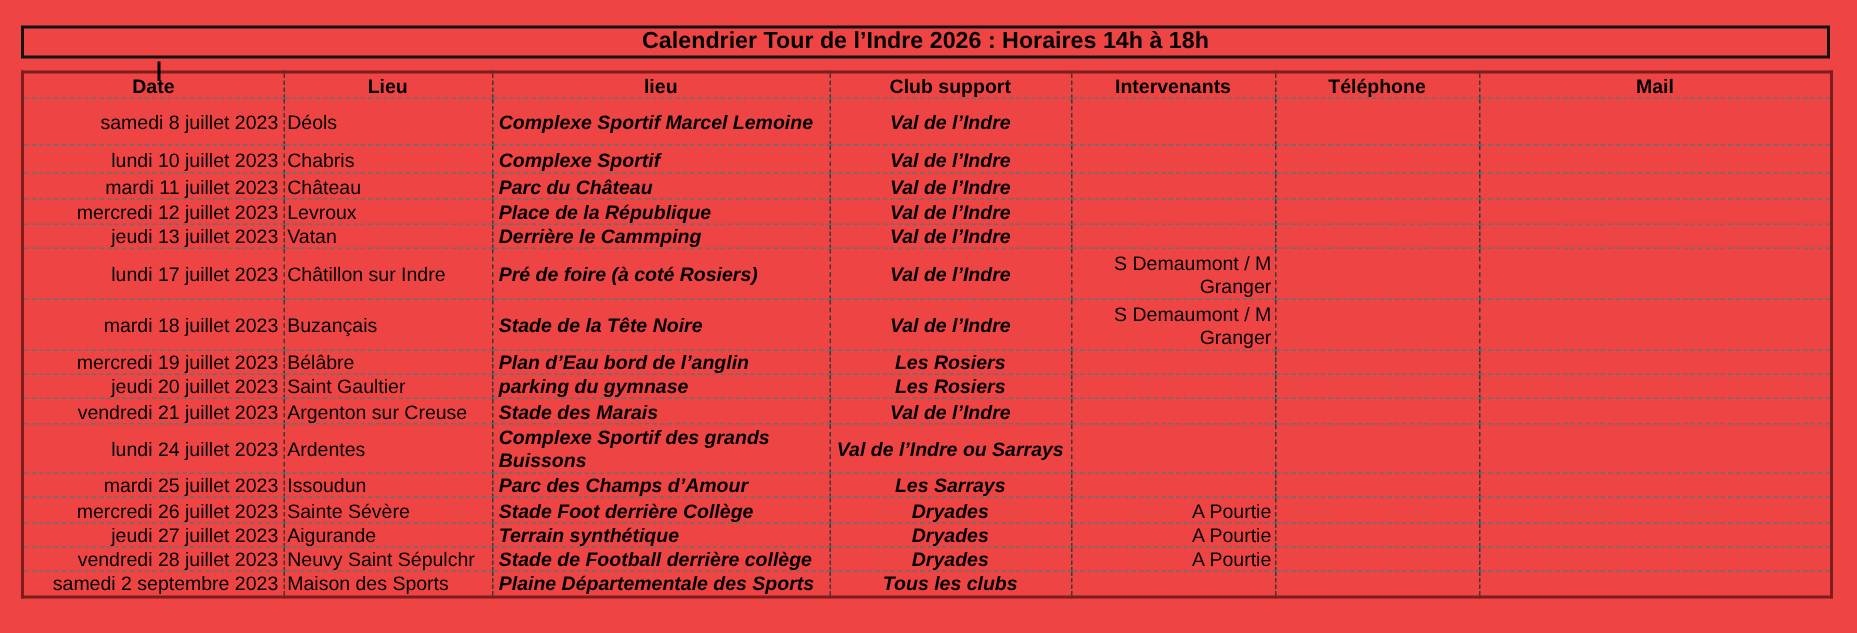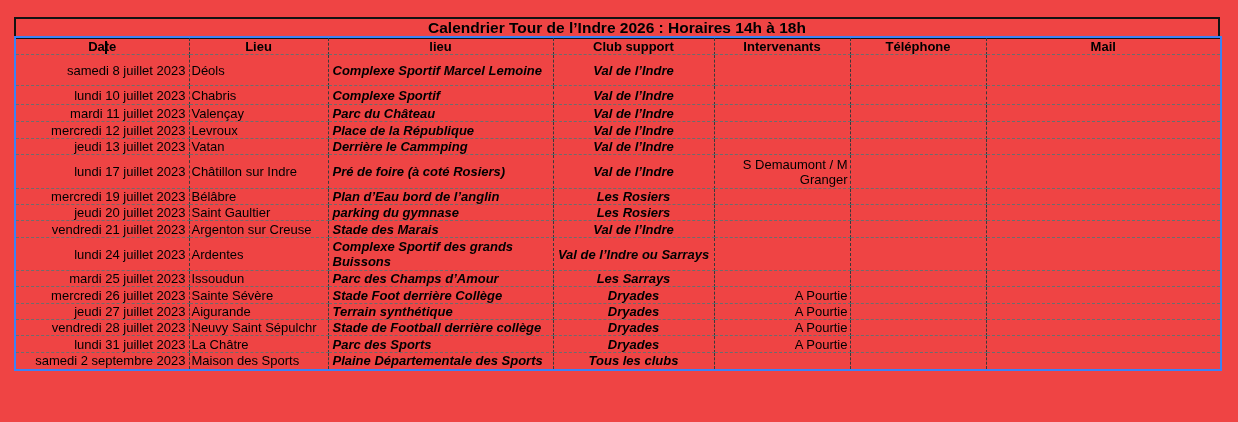--- a/index.html
+++ b/index.html
@@ -7,23 +7,23 @@
   .page{position:absolute;inset:0;background:#ef4444;}
 
   .title-bar{
     position:absolute;left:14px;top:17px;width:1206px;height:22px;
     box-sizing:border-box;border:2px solid #131313;
     text-align:center;font-weight:bold;font-size:15.5px;line-height:18px;
     white-space:nowrap;
   }
 
   table.cal{
-    position:absolute;left:14px;top:36px;width:1206px;
+    position:absolute;left:14px;top:47px;width:1206px;
     border-collapse:collapse;table-layout:fixed;
-    border:2px solid #3b82f6;
+    border:2px solid #7f1d1d;
   }
   col.c1{width:174px}
   col.c2{width:139px}
   col.c3{width:225px}
   col.c4{width:161px}
   col.c5{width:136px}
   col.c6{width:136px}
   col.c7{width:235px}
 
   th,td{
@@ -90,21 +90,21 @@
           <td class="col-date">lundi 10 juillet 2023</td>
           <td class="col-lieu1">Chabris</td>
           <td class="col-lieu2">Complexe Sportif</td>
           <td class="col-club">Val de l’Indre</td>
           <td class="col-intervenants"></td>
           <td class="col-telephone"></td>
           <td class="col-mail"></td>
         </tr>
         <tr style="height: 17px;">
           <td class="col-date">mardi 11 juillet 2023</td>
-          <td class="col-lieu1">Valençay</td>
+          <td class="col-lieu1">Château</td>
           <td class="col-lieu2">Parc du Château</td>
           <td class="col-club">Val de l’Indre</td>
           <td class="col-intervenants"></td>
           <td class="col-telephone"></td>
           <td class="col-mail"></td>
         </tr>
         <tr style="height: 17px;">
           <td class="col-date">mercredi 12 juillet 2023</td>
           <td class="col-lieu1">Levroux</td>
           <td class="col-lieu2">Place de la République</td>
@@ -119,20 +119,29 @@
           <td class="col-lieu2">Derrière le Cammping</td>
           <td class="col-club">Val de l’Indre</td>
           <td class="col-intervenants"></td>
           <td class="col-telephone"></td>
           <td class="col-mail"></td>
         </tr>
         <tr style="height: 34px;">
           <td class="col-date">lundi 17 juillet 2023</td>
           <td class="col-lieu1">Châtillon sur Indre</td>
           <td class="col-lieu2">Pré de foire (à coté Rosiers)</td>
+          <td class="col-club">Val de l’Indre</td>
+          <td class="col-intervenants">S Demaumont / M Granger</td>
+          <td class="col-telephone"></td>
+          <td class="col-mail"></td>
+        </tr>
+        <tr style="height: 34px;">
+          <td class="col-date">mardi 18 juillet 2023</td>
+          <td class="col-lieu1">Buzançais</td>
+          <td class="col-lieu2">Stade de la Tête Noire</td>
           <td class="col-club">Val de l’Indre</td>
           <td class="col-intervenants">S Demaumont / M Granger</td>
           <td class="col-telephone"></td>
           <td class="col-mail"></td>
         </tr>
         <tr style="height: 16px;">
           <td class="col-date">mercredi 19 juillet 2023</td>
           <td class="col-lieu1">Bélâbre</td>
           <td class="col-lieu2">Plan d’Eau bord de l’anglin</td>
           <td class="col-club">Les Rosiers</td>
@@ -196,29 +205,20 @@
         </tr>
         <tr style="height: 16px;">
           <td class="col-date">vendredi 28 juillet 2023</td>
           <td class="col-lieu1">Neuvy Saint Sépulchr</td>
           <td class="col-lieu2">Stade de Football derrière collège</td>
           <td class="col-club">Dryades</td>
           <td class="col-intervenants">A Pourtie</td>
           <td class="col-telephone"></td>
           <td class="col-mail"></td>
         </tr>
-        <tr style="height: 17px;">
-          <td class="col-date">lundi 31 juillet 2023</td>
-          <td class="col-lieu1">La Châtre</td>
-          <td class="col-lieu2">Parc des Sports</td>
-          <td class="col-club">Dryades</td>
-          <td class="col-intervenants">A Pourtie</td>
-          <td class="col-telephone"></td>
-          <td class="col-mail"></td>
-        </tr>
         <tr style="height: 17px; margin-left: 28px;">
           <td class="col-date">samedi 2 septembre 2023</td>
           <td class="col-lieu1">Maison des Sports</td>
           <td class="col-lieu2">Plaine Départementale des Sports</td>
           <td class="col-club">Tous les clubs</td>
           <td class="col-intervenants"></td>
           <td class="col-telephone"></td>
           <td class="col-mail"></td>
         </tr>
       </tbody>

